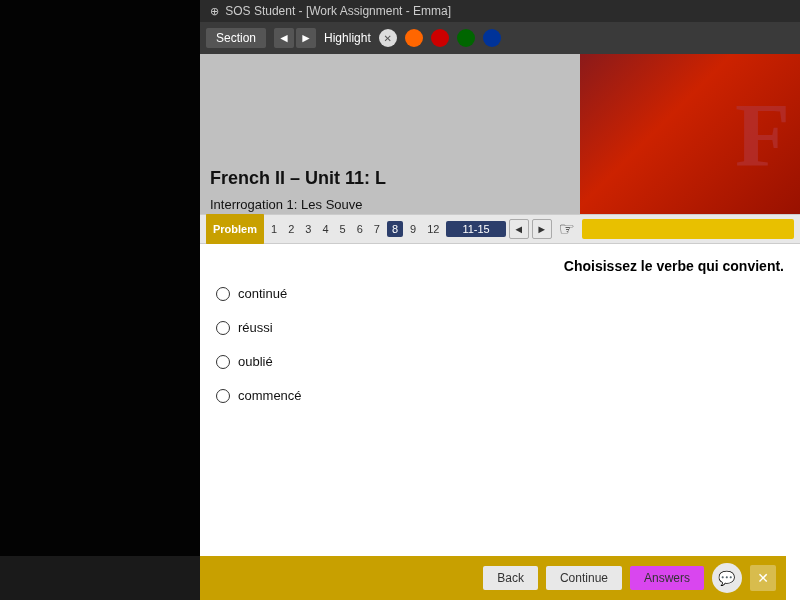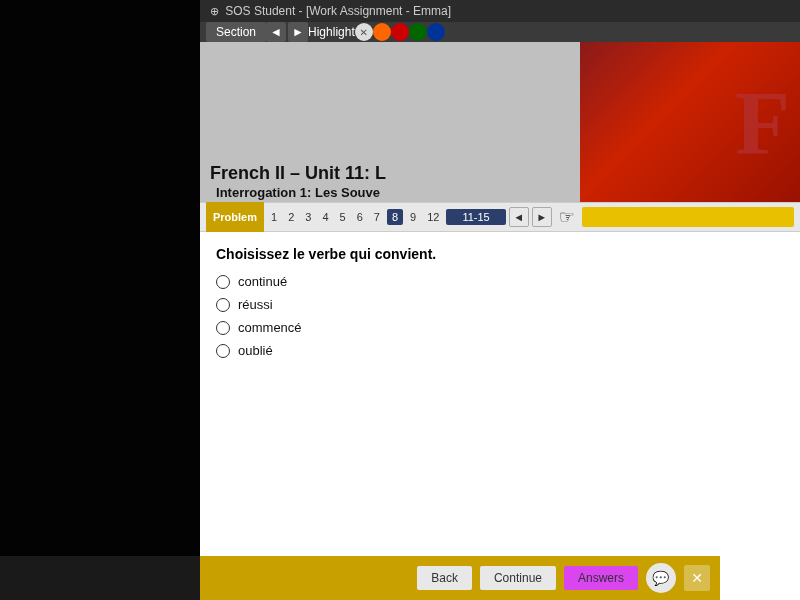--- a/index.html
+++ b/index.html
@@ -39,24 +39,25 @@
       padding: 4px 10px;
       display: flex;
       align-items: center;
       gap: 6px;
       height: 22px;
     }
 
     
     .toolbar {
       background: #3a3a3a;
-      height: 20px;
+      height: 32px;
       display: flex;
       align-items: center;
       padding: 0 6px;
+      gap: 8px;
     }
     .toolbar-section-btn {
       background: #555;
       color: #fff;
       border: none;
       padding: 3px 10px;
       font-size: 12px;
       cursor: pointer;
       border-radius: 2px;
     }
@@ -196,37 +197,38 @@
     .question-area {
       padding: 14px 16px;
       flex: 1;
       background: #fff;
     }
     .question-instruction {
       font-size: 14px;
       font-weight: bold;
       color: #000;
       margin-bottom: 12px;
+      text-align: right;
     }
     .question-text {
       font-size: 13px;
       color: #111;
       margin-bottom: 16px;
       line-height: 1.5;
     }
     .blank {
       display: inline-block;
       width: 80px;
       border-bottom: 1px solid #333;
       margin: 0 4px;
     }
     .answer-options {
       display: flex;
       flex-direction: column;
-      gap: 8px;
+      gap: 19px;
     }
     .answer-option {
       display: flex;
       align-items: center;
       gap: 8px;
       font-size: 13px;
       color: #111;
       cursor: pointer;
     }
     .radio-circle {
@@ -234,21 +236,21 @@
       border: 1.5px solid #333;
       border-radius: 50%;
       display: inline-block;
       flex-shrink: 0;
     }
 
     
     .bottom-toolbar {
       position: absolute;
       bottom: 0; left: 200px;
-      width: 520px; height: 44px;
+      width: 586px; height: 44px;
       background: #c8a000;
       display: flex;
       align-items: center;
       justify-content: flex-end;
       padding: 0 10px;
       gap: 8px;
     }
     .bottom-btn {
       background: #e8e8e8;
       border: none;
@@ -314,21 +316,21 @@
     <span class="color-swatch" style="background:#006600;"></span>
     <span class="color-swatch" style="background:#003399;"></span>
   </div>
 
   <div class="image-area">
     <div class="red-banner">
       <span class="red-letter">F</span>
     </div>
     <div class="course-title-overlay">
       <h2>French II – Unit 11: L</h2>
-      <p style="font-size:13px; font-weight:bold; margin-top:1px;text-align:center;">Interrogation 1: Les Souve</p>
+      <p style="font-size:13px; font-weight:normal; margin-top:8px;">Interrogation 1: Les Souve</p>
     </div>
   </div>
 
   <div class="problem-nav">
     <span class="problem-label">Problem</span>
     <span class="page-num">1</span>
     <span class="page-num">2</span>
     <span class="page-num">3</span>
     <span class="page-num">4</span>
     <span class="page-num">5</span>
@@ -350,25 +352,25 @@
       <label class="answer-option">
         <span class="radio-circle"></span>
         <span>continué</span>
       </label>
       <label class="answer-option">
         <span class="radio-circle"></span>
         <span>réussi</span>
       </label>
       <label class="answer-option">
         <span class="radio-circle"></span>
-        <span>commencé</span>
+        <span>oublié</span>
       </label>
       <label class="answer-option">
         <span class="radio-circle"></span>
-        <span>oublié</span>
+        <span>commencé</span>
       </label>
     </div>
   </div>
 
 </div>
 
 <div class="bottom-toolbar">
   <button class="bottom-btn">Back</button>
   <button class="bottom-btn">Continue</button>
   <button class="bottom-btn answers">Answers</button>

